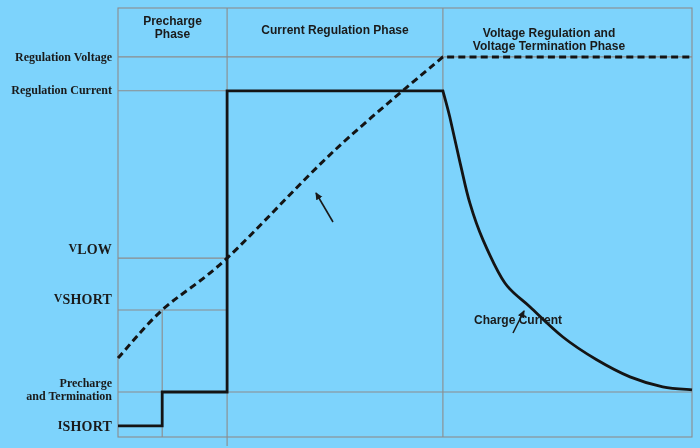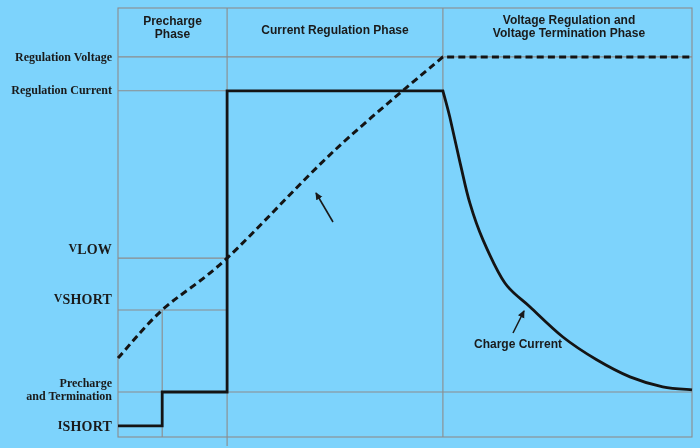--- a/index.html
+++ b/index.html
@@ -48,29 +48,29 @@
     <line class="ann" x1="513" y1="333" x2="524" y2="311" marker-end="url(#arrow)"></line>
   </svg>
 
   <div class="lbl hdr" style="left:118px;top:15px;width:109px;">
     <div>Precharge</div>
     <div>Phase</div>
   </div>
   <div class="lbl hdr" style="left:227px;top:24px;width:216px;">
     <div>Current Regulation Phase</div>
   </div>
-  <div class="lbl hdr" style="left:443px;top:14px;width:212px;padding-left:20px;">
+  <div class="lbl hdr" style="left:443px;top:27px;width:212px;">
     <div>Voltage Regulation and</div>
     <div>Voltage Termination Phase</div>
   </div>
 
   <div class="lbl ylab" style="left:0;top:51px;">Regulation Voltage</div>
   <div class="lbl ylab" style="left:0;top:84px;">Regulation Current</div>
   <div class="lbl ylab" style="left:0;top:242px;"><span>V</span><sub class="sb">LOW</sub></div>
   <div class="lbl ylab" style="left:0;top:292px;"><span>V</span><sub class="sb">SHORT</sub></div>
   <div class="lbl ylab" style="left:0;top:377px;">
     <div>Precharge</div>
     <div>and Termination</div>
   </div>
   <div class="lbl ylab" style="left:0;top:419px;"><span>I</span><sub class="sb">SHORT</sub></div>
 
-  <div class="lbl hdr" style="left:458px;top:338px;width:120px;">Charge Current</div>
+  <div class="lbl hdr" style="left:458px;top:314px;width:120px;">Charge Current</div>
 </div>
 
 </body></html>

